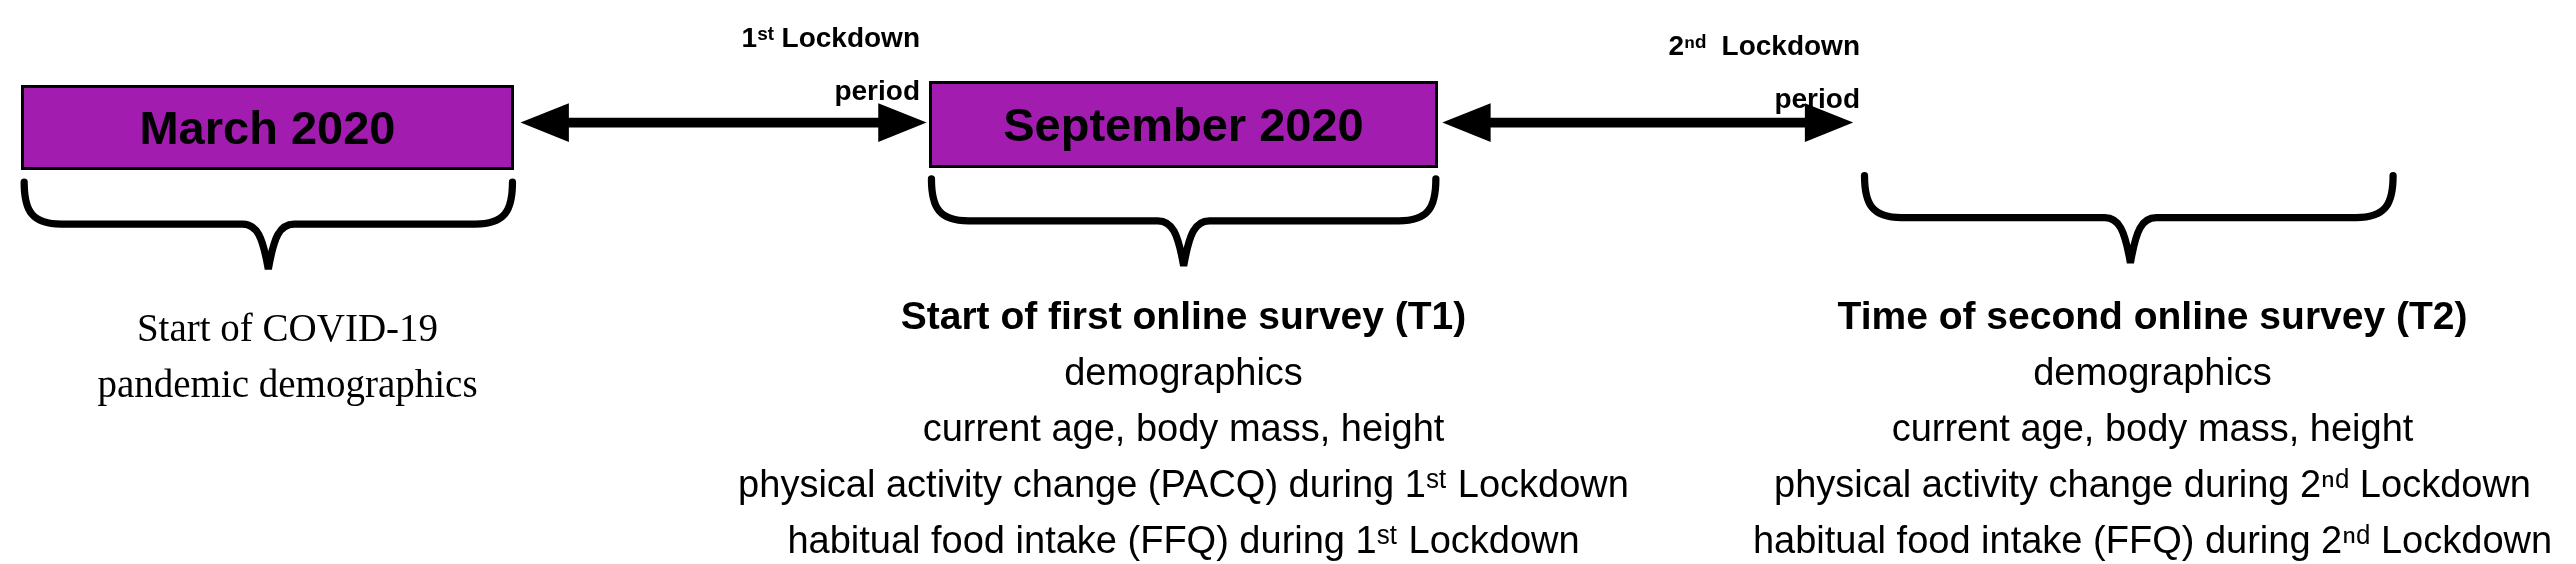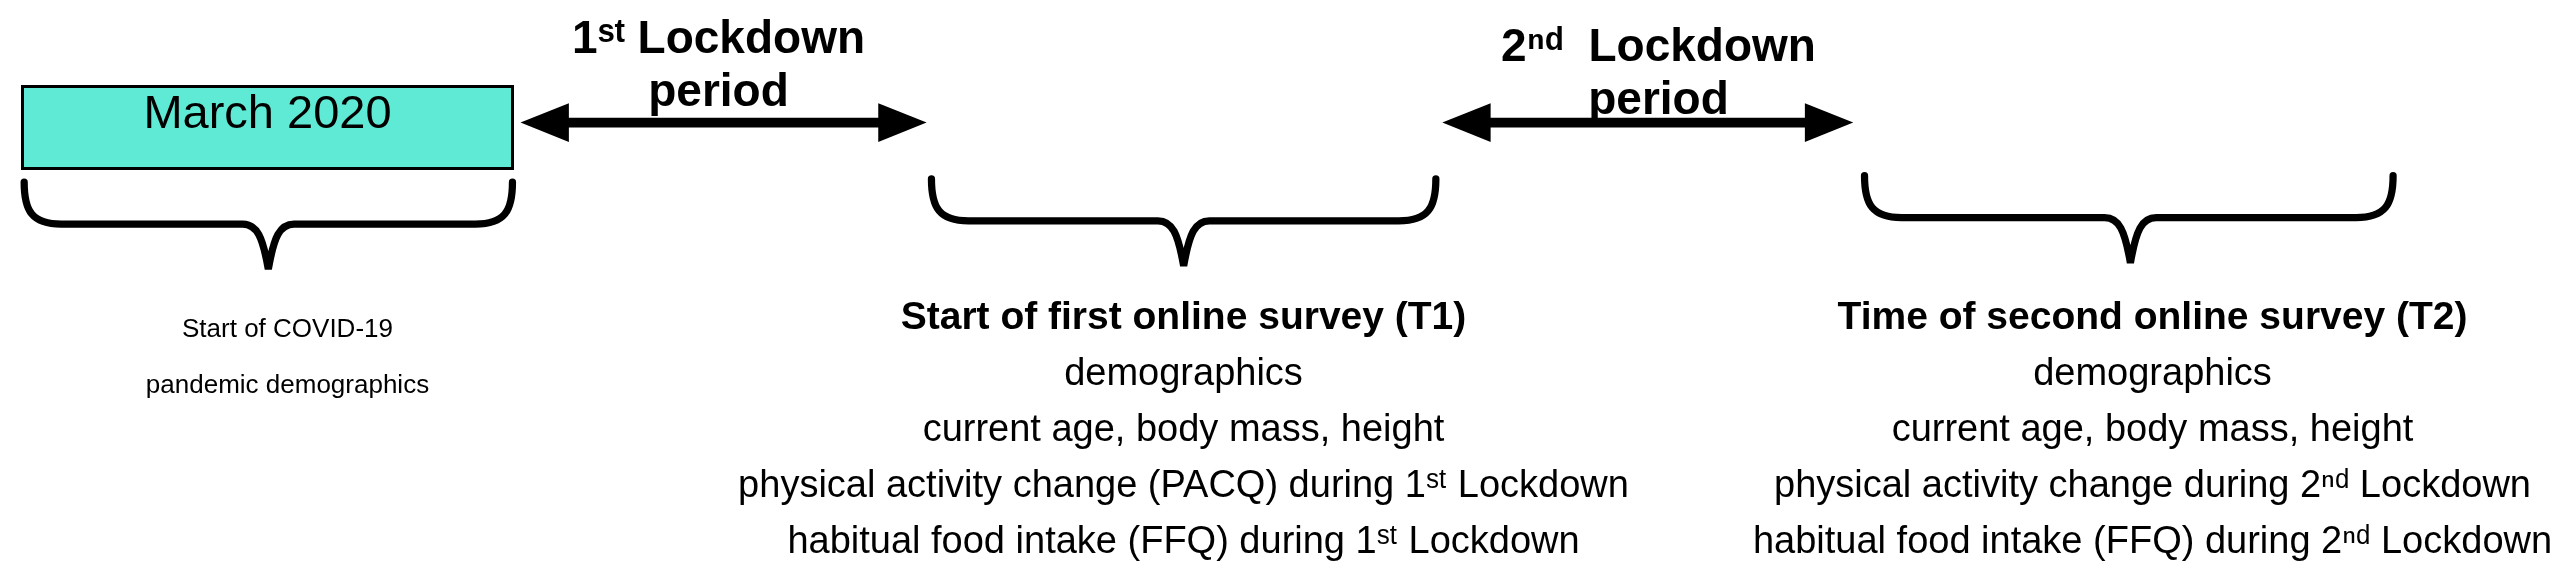--- a/index.html
+++ b/index.html
@@ -20,32 +20,34 @@
     position: absolute;
     left: 0;
     top: 0;
     width: 2576px;
     height: 565px;
   }
   .tbox {
     position: absolute;
     box-sizing: border-box;
     border: 3.2px solid #000000;
-    background: #5eead4;
+    background: #a21caf;
     display: flex;
+    align-items: center;
     justify-content: center;
     font-size: 47px;
     line-height: 1;
     white-space: nowrap;
+    font-weight: bold;
   }
   .alabel {
     position: absolute;
-    text-align: center;
+    text-align: right;
     font-weight: 700;
-    font-size: 46px;
+    font-size: 28px;
     line-height: 53px;
     white-space: nowrap;
   }
   .block {
     position: absolute;
     text-align: center;
     font-size: 38px;
     line-height: 56px;
     white-space: nowrap;
   }
@@ -84,31 +86,34 @@
     <path class="stroke-ink" stroke-width="9" stroke-linecap="round" d="M 30,226 C 30,262 40,278 76,278 L 301,278 C 319,278 326,294 333,334 C 340,294 347,278 365,278 L 590,278 C 626,278 636,262 636,226"></path>
 
     <path class="stroke-ink" stroke-width="9" stroke-linecap="round" d="M 1156,222 C 1156,258 1166,274 1202,274 L 1437,274 C 1455,274 1462,290 1469,330 C 1476,290 1483,274 1501,274 L 1736,274 C 1772,274 1782,258 1782,222"></path>
 
     <path class="stroke-ink" stroke-width="9" stroke-linecap="round" d="M 2314,218 C 2314,254 2324,270 2360,270 L 2612,270 C 2630,270 2637,286 2644,326 C 2651,286 2658,270 2676,270 L 2924,270 C 2960,270 2970,254 2970,218"></path>
   </svg>
 
   <div class="tbox" style="left:21px; top:85px; width:493px; height:85px;">
     <span>March 2020</span>
   </div>
+  <div class="tbox" style="left:929px; top:81px; width:509px; height:87px;">
+    <span>September 2020</span>
+  </div>
 
   <div class="alabel" style="left:517px; top:11.3px; width:403px;">
     <div>1ˢᵗ Lockdown</div>
     <div>period</div>
   </div>
   <div class="alabel" style="left:1457px; top:19px; width:403px;">
     <div>2ⁿᵈ&nbsp; Lockdown</div>
     <div>period</div>
   </div>
 
-  <div class="block" style="left:46px; top:300px; width:483px; font-size:26px;">
+  <div class="block" style="left:46px; top:300px; width:483px; font-size:39px;font-family:Liberation Serif, serif;">
     <div>Start of COVID-19</div>
     <div>pandemic demographics</div>
   </div>
 
   <div class="block" style="left:660px; top:288px; width:1047px;">
     <div class="head">Start of first online survey (T1)</div>
     <div>demographics</div>
     <div>current age, body mass, height</div>
     <div>physical activity change (PACQ) during 1ˢᵗ Lockdown</div>
     <div>habitual food intake (FFQ) during 1ˢᵗ Lockdown</div>

